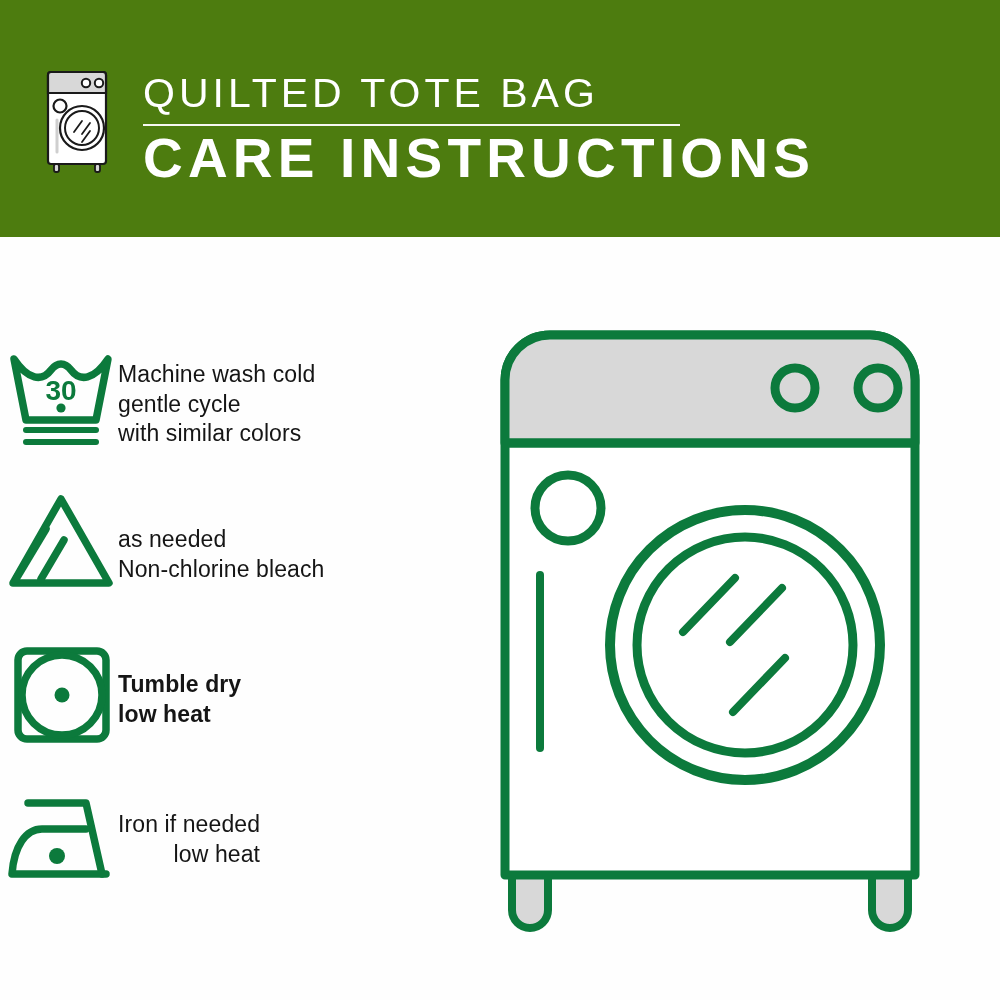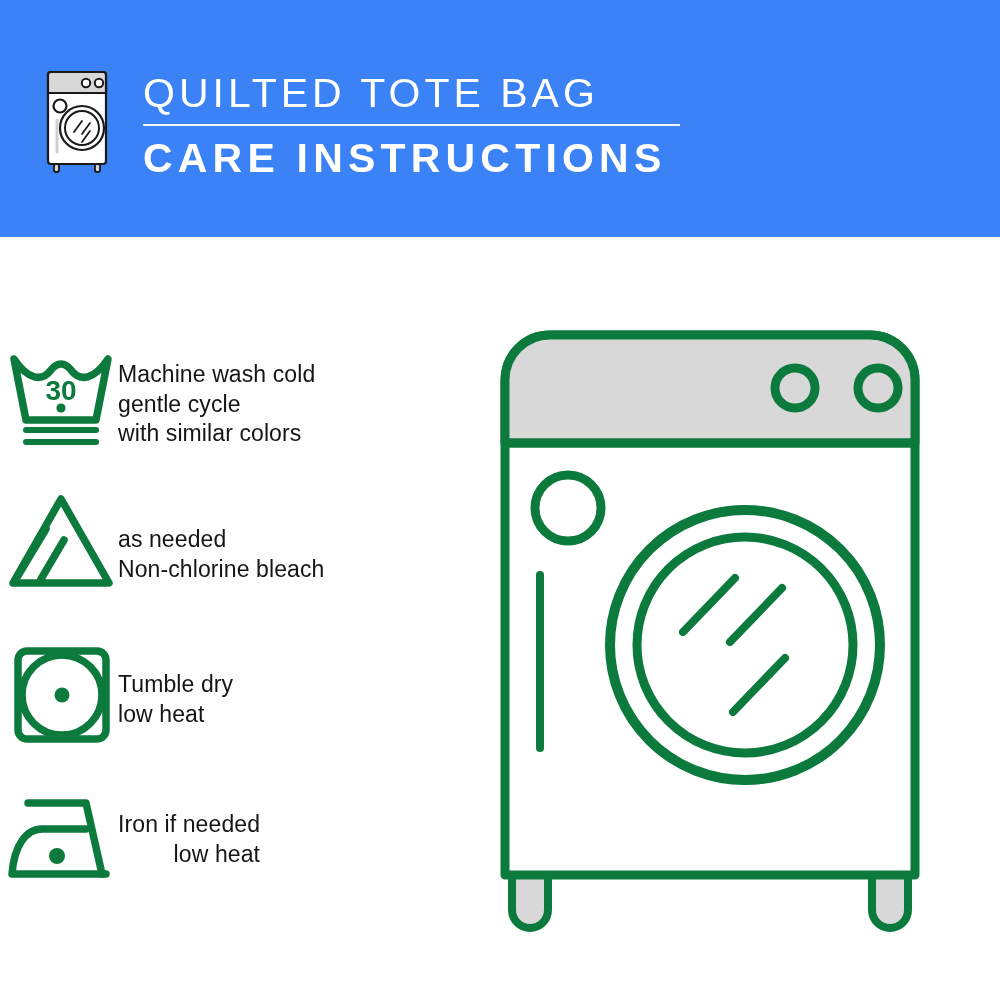--- a/index.html
+++ b/index.html
@@ -18,21 +18,21 @@
     height: 1000px;
     background: #fefefe;
   }
 
   
   #header {
     position: absolute;
     left: 0; top: 0;
     width: 1000px;
     height: 237px;
-    background: #3b82f6;
+    background: #4d7c0f;
   }
 
   #header-logo {
     position: absolute;
     left: 44px;
     top: 68px;
     width: 68px;
     height: 108px;
   }
 
@@ -56,21 +56,21 @@
   #title-rule {
     width: 537px;
     height: 2px;
     background: #ffffff;
     margin-top: 8px;
     margin-bottom: 8px;
     opacity: 0.95;
   }
 
   #title-line2 {
-    font-size: 41px;
+    font-size: 55px;
     font-weight: 700;
     letter-spacing: 5.2px;
     color: #ffffff;
     line-height: 48px;
     white-space: nowrap;
     font-family: "Liberation Sans", sans-serif;
   }
 
   
   #instructions {
@@ -110,21 +110,21 @@
   }
 
   
   #row-wash   { top: 113px; }
   #row-bleach { top: 256px; }
   #row-dry    { top: 408px; }
   #row-iron   { top: 557px; text-align: right; }
 
   #row-wash   .care-text { padding-top: 10px; }
   #row-bleach .care-text { padding-top: 32px; }
-  #row-dry    .care-text { padding-top: 25px; }
+  #row-dry    .care-text { padding-top: 25px; font-weight: bold; }
   #row-iron   .care-text { padding-top: 16px; }
 
   
   #washer-illustration {
     position: absolute;
     left: 490px;
     top: 320px;
     width: 490px;
     height: 630px;
   }

